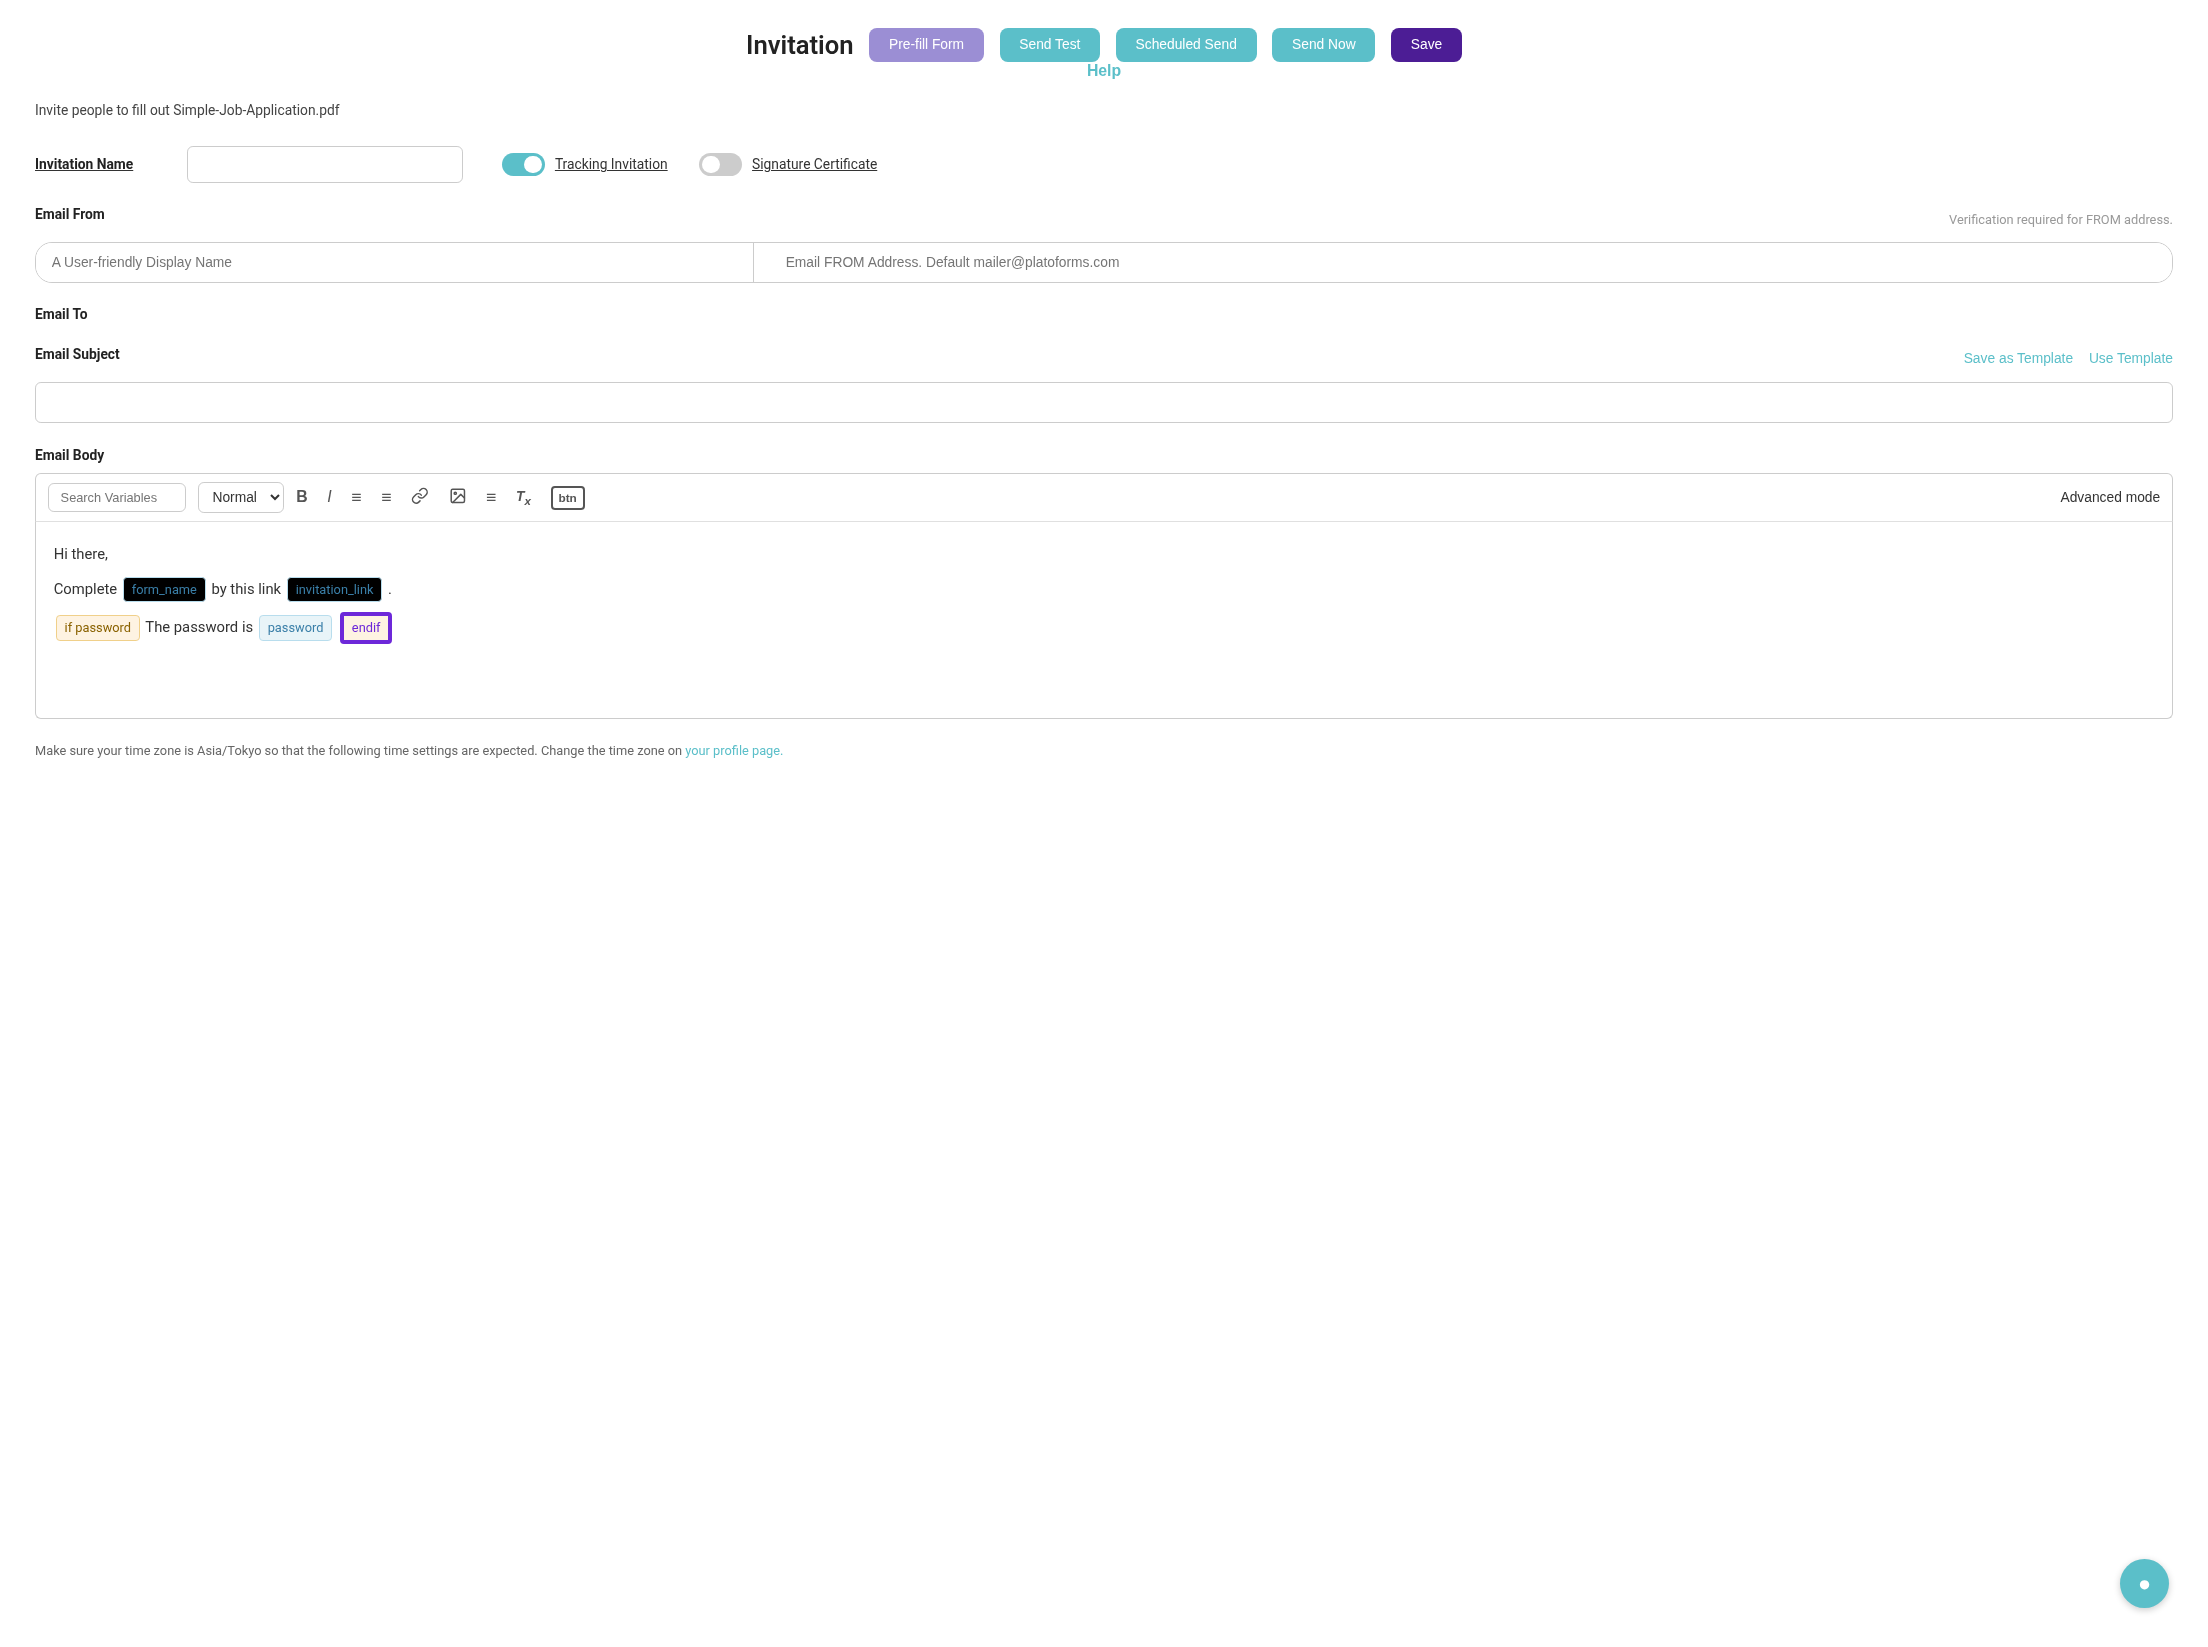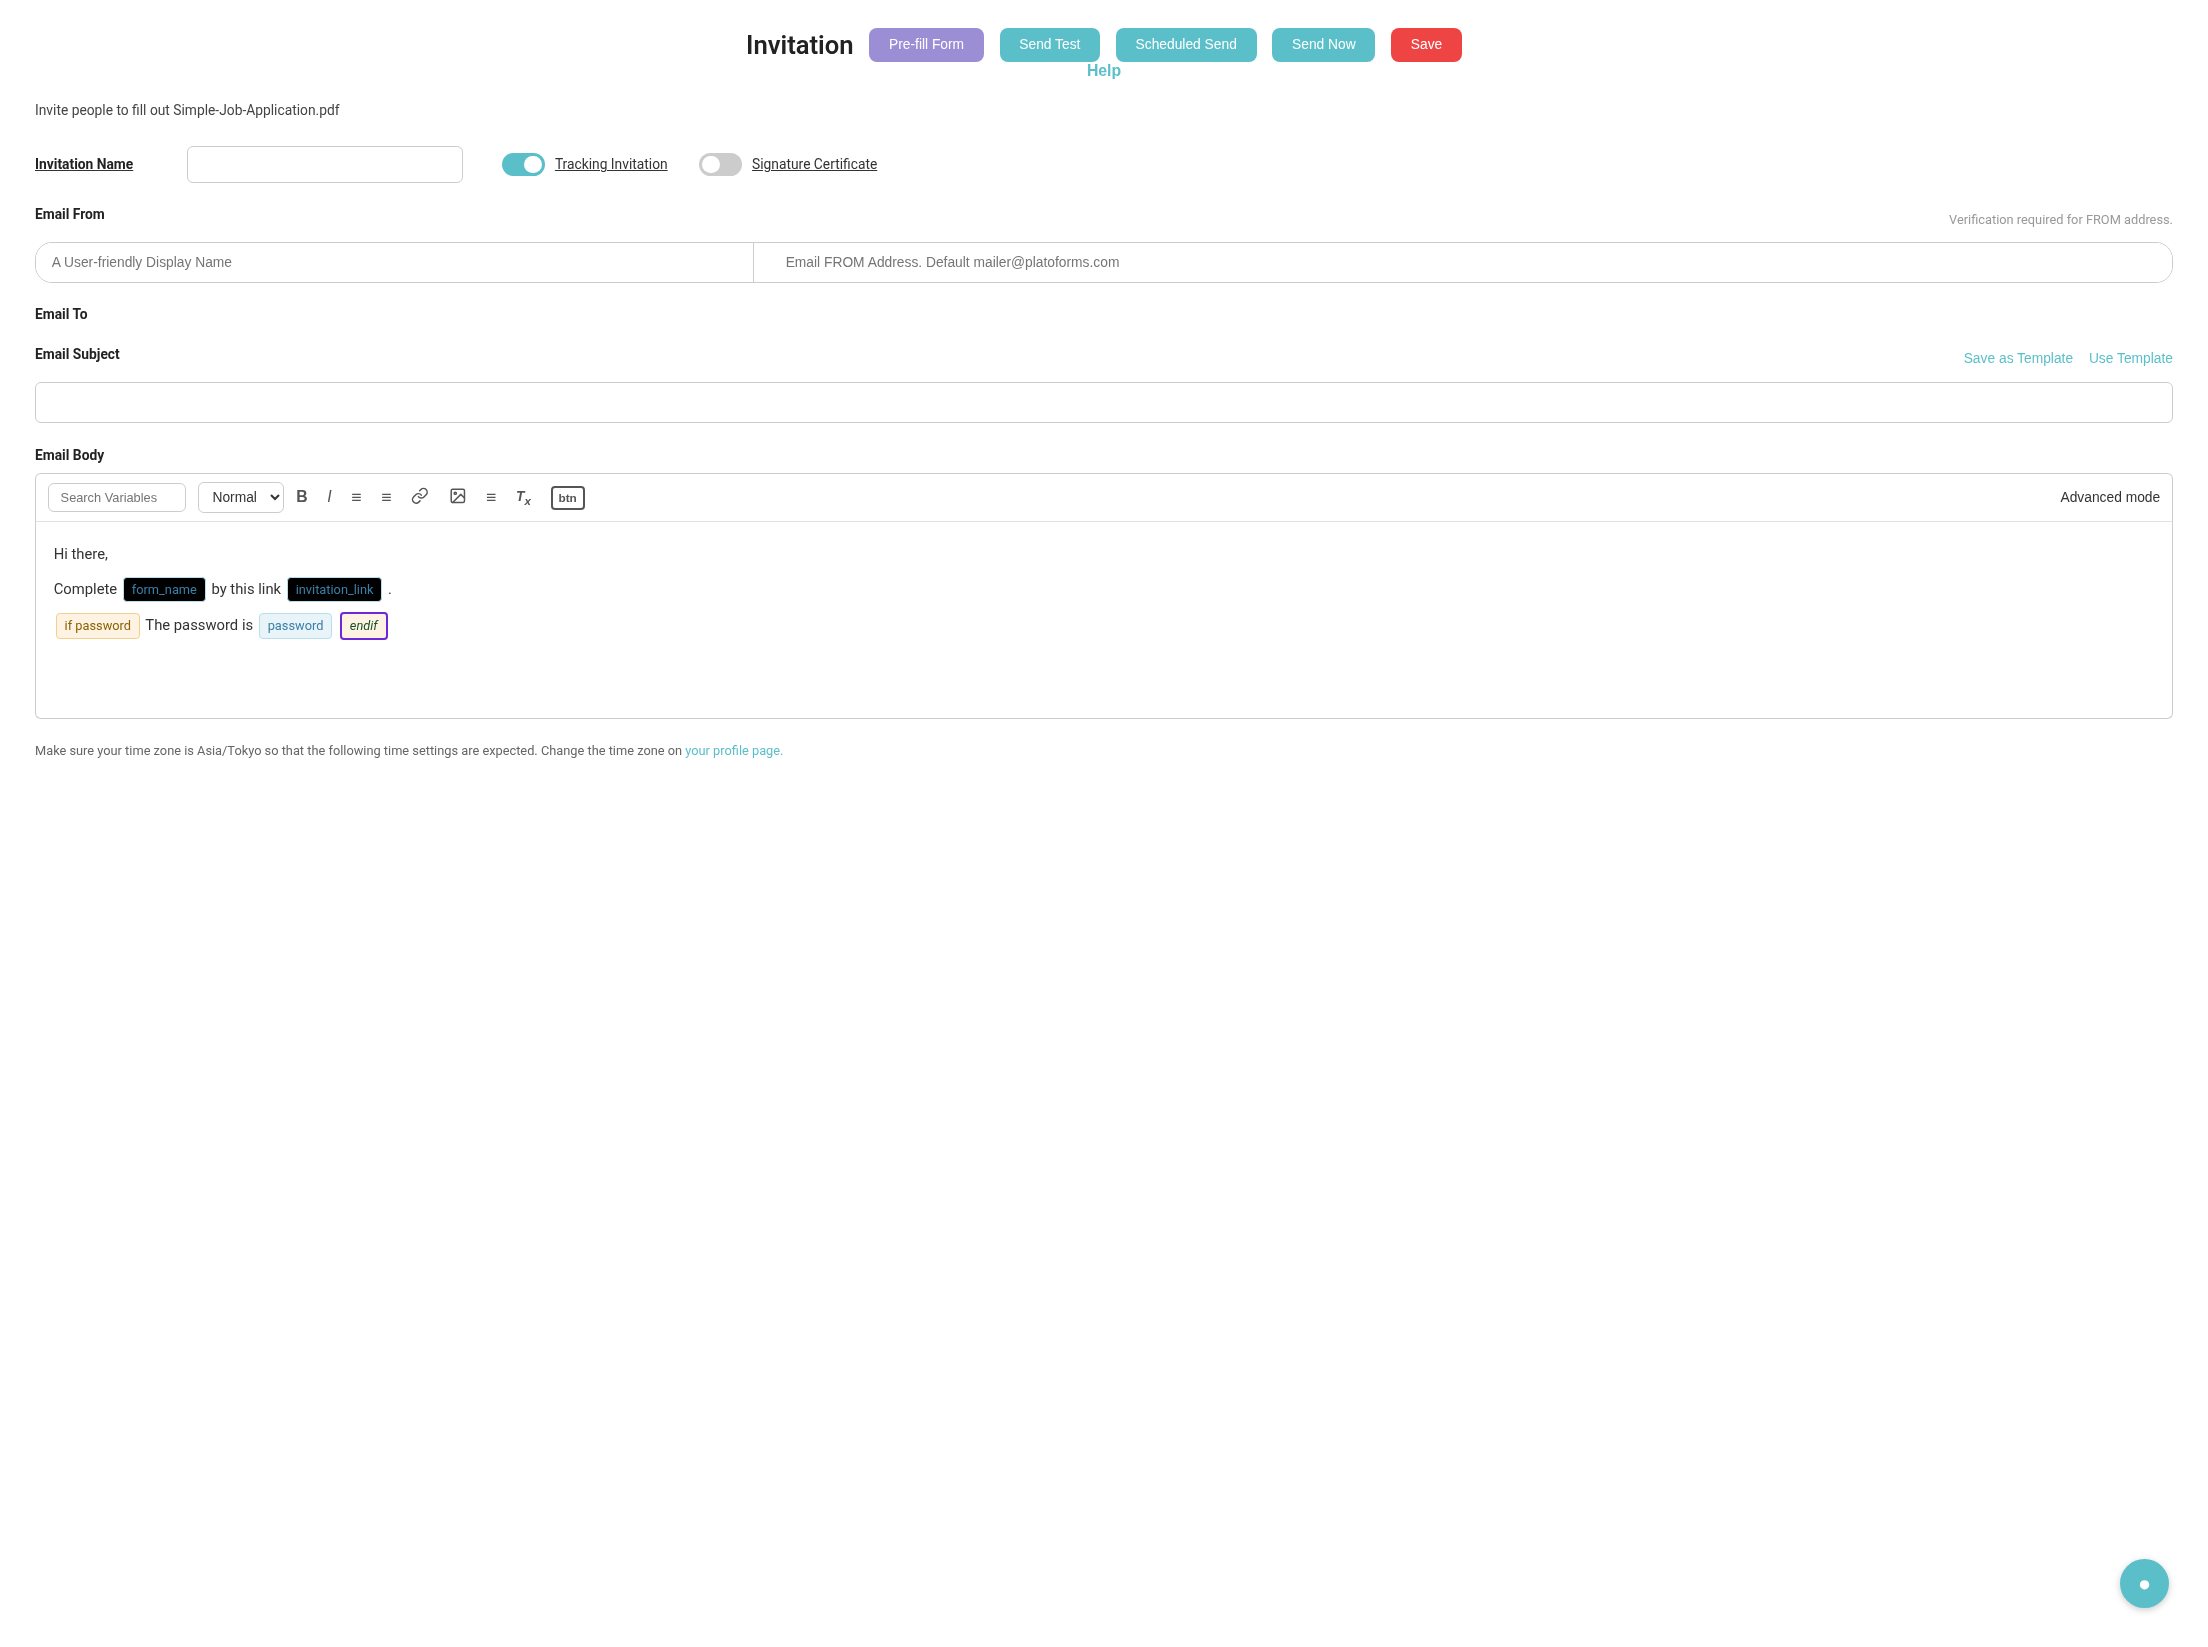--- a/index.html
+++ b/index.html
@@ -44,21 +44,21 @@
       color: #fff;
       border: none;
       border-radius: 7.9px;
       padding: 9.9px 19.7px;
       font-size: 13.8px;
       cursor: pointer;
       font-weight: 500;
       text-align: right;
     }
     .btn-save {
-      background: #ef4444;
+      background: #4c1d95;
       color: #fff;
       border: none;
       border-radius: 7.9px;
       padding: 9.9px 19.7px;
       font-size: 13.8px;
       cursor: pointer;
       font-weight: 500;
     }
     .btn-help {
       background: none;
@@ -318,23 +318,22 @@
       color: #3a7fa8;
       margin: 0 2px;
     }
     .var-tag-if {
       background: #fef3e2;
       border: 1px solid #f0d08a;
       color: #8a6200;
     }
     .var-tag-endif {
       background: #fef3e2;
-      border: 2px solid #6d28d9;
-      color: #14532d;
-      font-style: italic;
+      border: 4px solid #6d28d9;
+      color: #6d28d9;
     }
     .var-tag-password-val {
       background: #e8f4f8;
       border: 1px solid #b8dded;
       color: #3a7fa8;
     }
 
     
     .footer-note {
       font-size: 12.8px;

